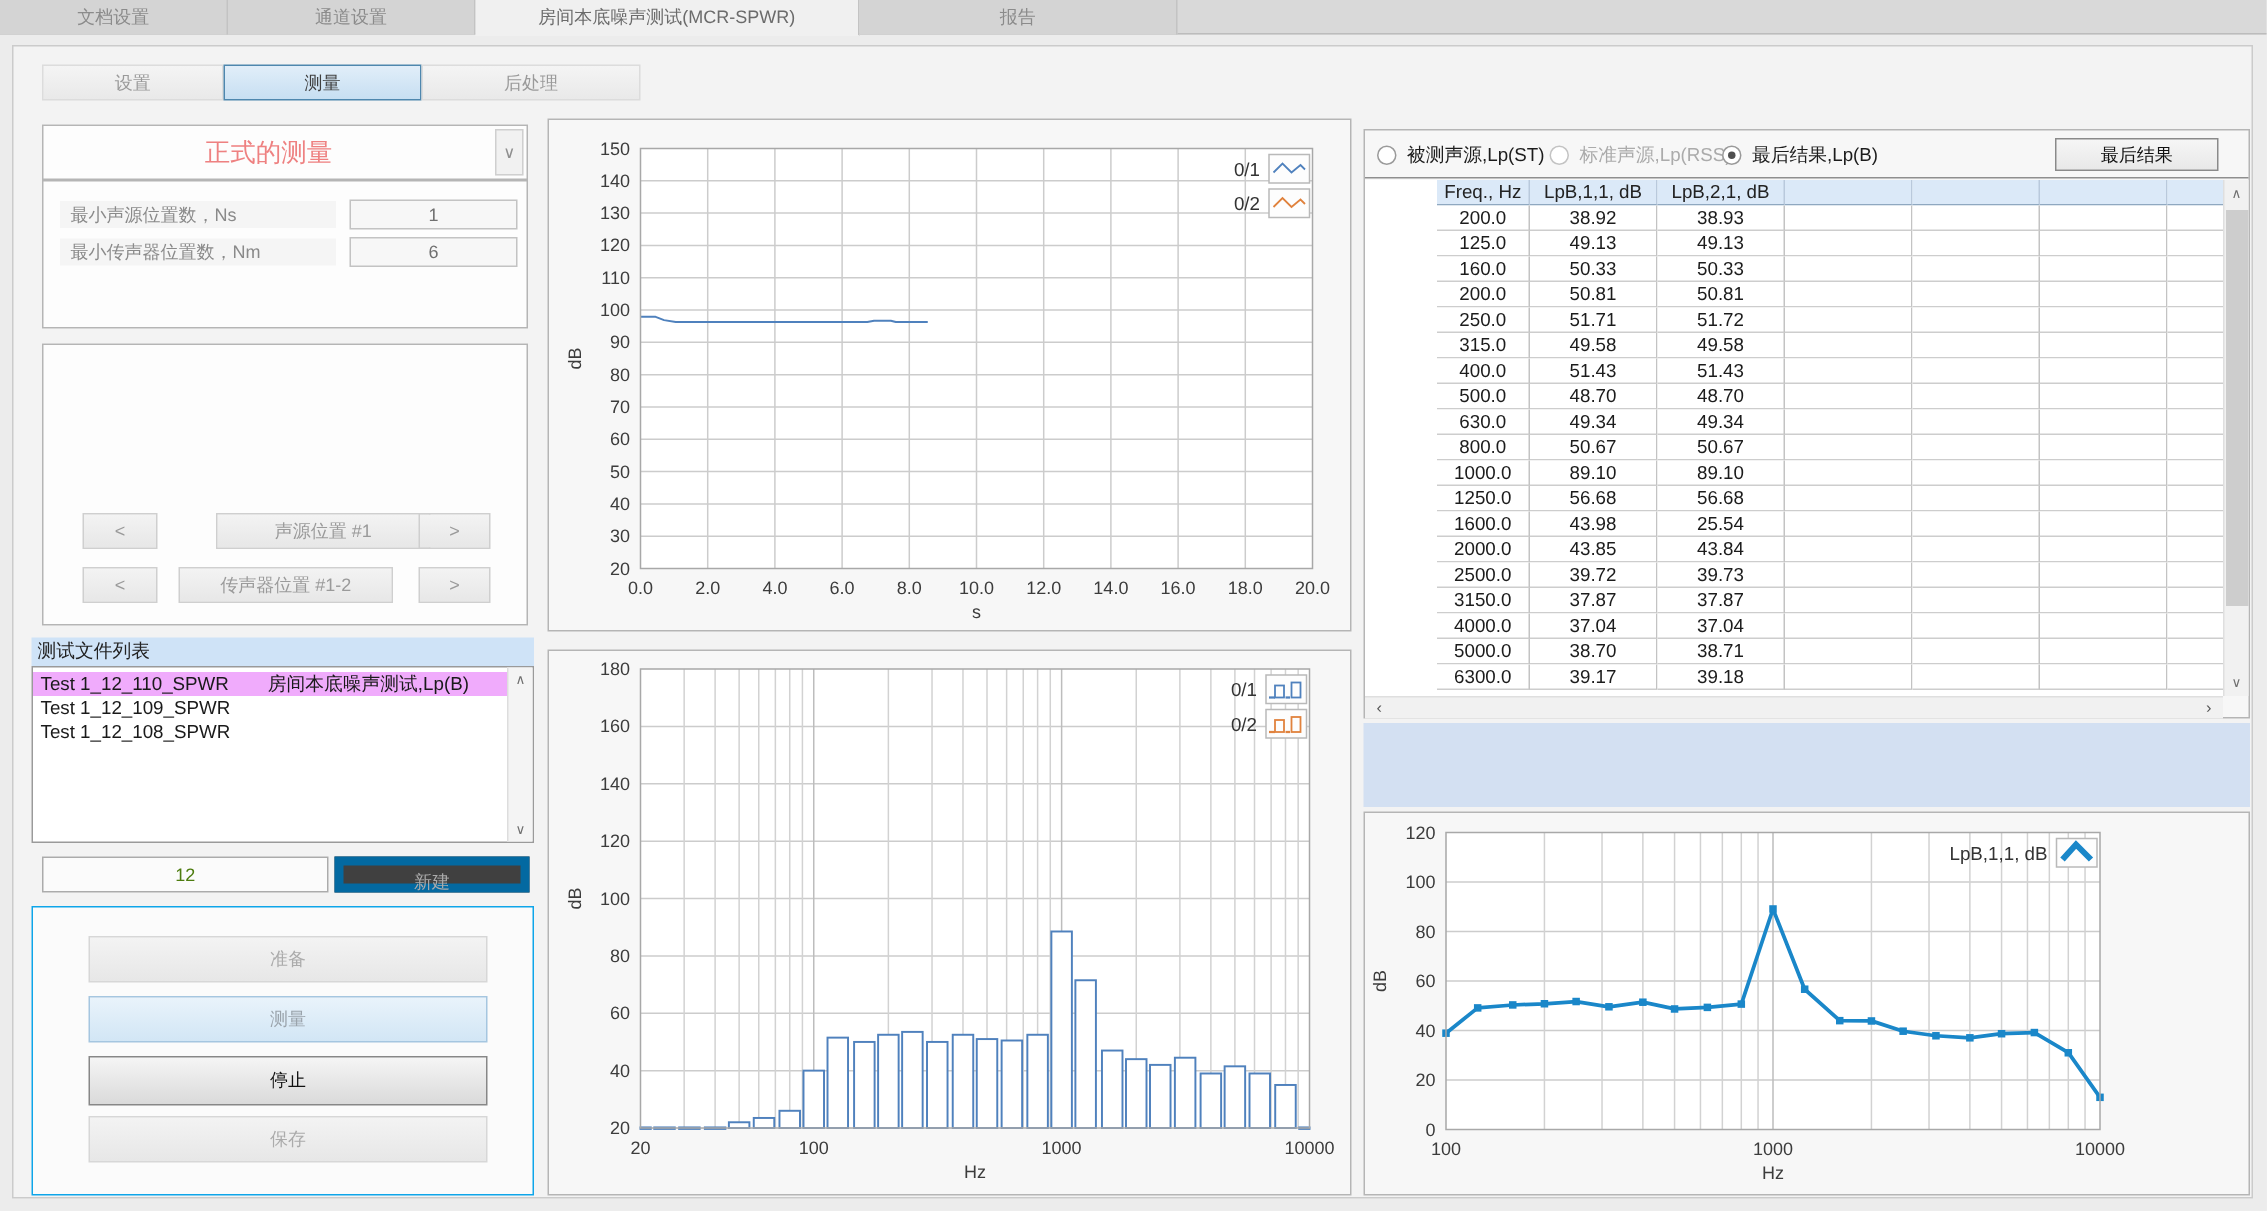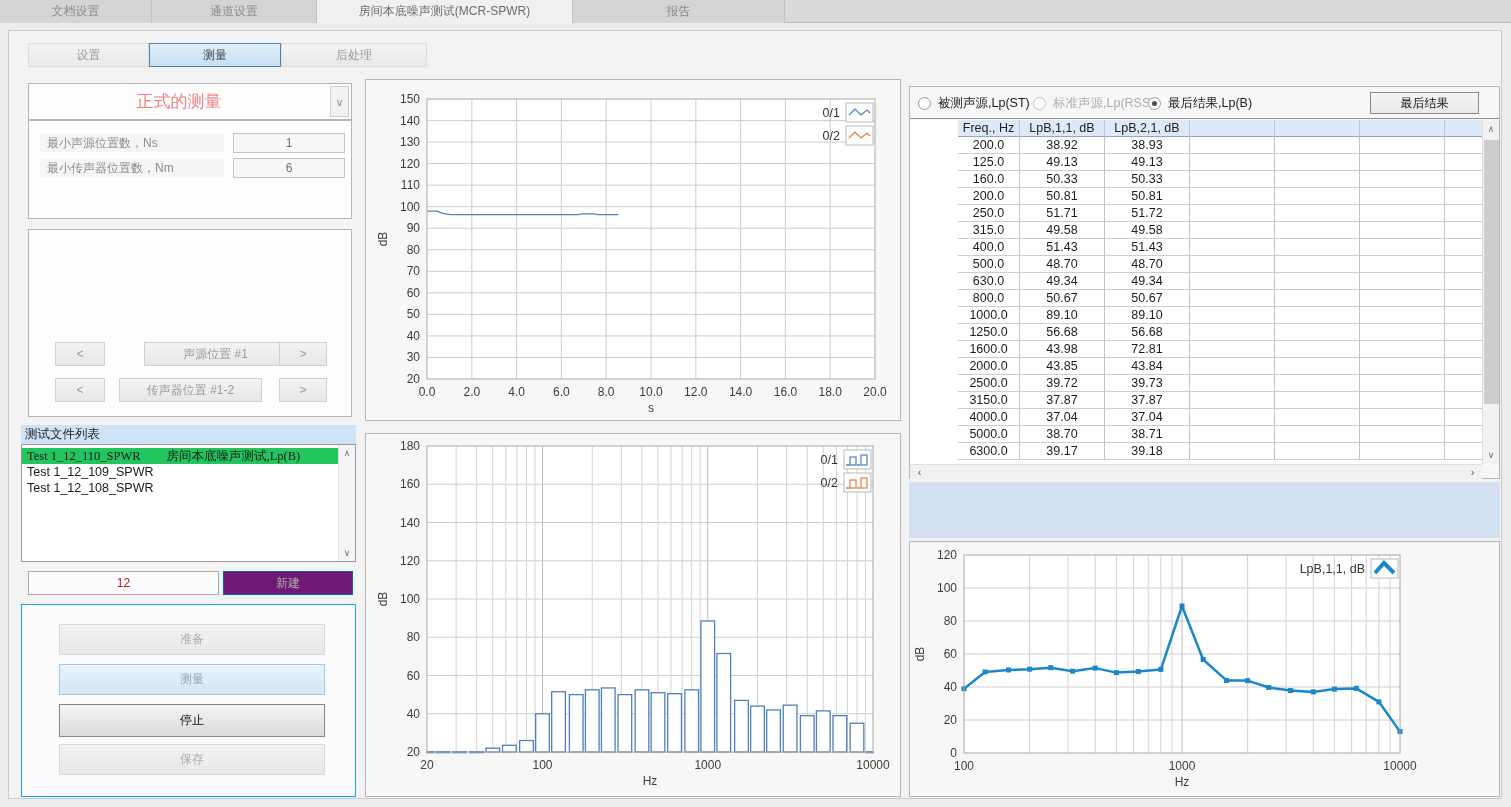--- a/index.html
+++ b/index.html
@@ -36,27 +36,27 @@
   .radio { width:13px; height:13px; border:1px solid #9a9a9a; border-radius:50%; background:#fff; flex:none; position:relative; }
   .radio.checked::after { content:""; position:absolute; left:3px; top:3px; width:5px; height:5px; border-radius:50%; background:#4f4f4f; }
   .radio.disabled { border-color:#c3c3c3; }
   .navbtn { position:absolute; height:24px; line-height:22px; text-align:center; background:linear-gradient(#f3f3f3,#e7e7e7); border:1px solid #cfcfcf; color:#9a9a9a; }
   #src-prev{left:26px;top:112px;width:50px;} #src-label{left:90px;top:112px;width:143px;margin-left:25px;} #src-next{left:250px;top:112px;width:48px;}
   #mic-prev{left:26px;top:148px;width:50px;} #mic-label{left:90px;top:148px;width:143px;} #mic-next{left:250px;top:148px;width:48px;}
 
   #filelist-title { position:absolute; left:12px; top:394px; width:335px; height:19px; line-height:19px; background:#cfe3f7; color:#222; padding-left:4px; font-size:12.5px; }
   #filelist-box { position:absolute; left:12px; top:413px; width:335px; height:118px; background:#fff; border:1px solid #9a9a9a; }
   .fitem { position:relative; height:16px; line-height:16px; padding-left:5px; color:#1a1a1a; font-size:12.5px; white-space:pre; width:316px; }
-  .fitem.sel { background:#22c55e;font-family:Liberation Serif, serif; }
+  .fitem.sel { background:#f0abfc; }
   .fitem .ftag { margin-left:26px; }
   #filelist-scroll { position:absolute; right:0; top:0; width:17px; height:116px; background:#f4f4f4; border-left:1px solid #dddddd; }
   .sarrow { position:absolute; left:0; width:16px; height:14px; text-align:center; line-height:14px; color:#6f6f6f; font-size:9px; }
 
-  #btn-count { position:absolute; left:19px; top:540px; width:191px; height:24px; line-height:22px; text-align:center; background:#fbfbfb; border:1px solid #ababab; color:#b91c1c; }
-  #btn-new { position:absolute; left:214px; top:540px; width:130px; height:24px; line-height:22px; text-align:center; background:#701a75; border:1px solid #0369a1; color:#ababab; }
+  #btn-count { position:absolute; left:19px; top:540px; width:191px; height:24px; line-height:22px; text-align:center; background:#fbfbfb; border:1px solid #ababab; color:#4d7c0f; }
+  #btn-new { position:absolute; left:214px; top:540px; width:130px; height:24px; line-height:22px; text-align:center; background:#404040; border:6px solid #0369a1; color:#ababab; }
 
   #panel-commands { position:absolute; left:12px; top:573px; width:335px; height:193px; background:#fbfbfb; border:1px solid #0ea5e9; }
   .cmd { position:absolute; left:37px; width:266px; height:31px; line-height:29px; text-align:center; }
   #cmd0{top:19px;} #cmd1{top:59px;} #cmd2{top:99px;height:33px;line-height:31px;} #cmd3{top:139px;}
   .cmd.disabled { background:linear-gradient(#f3f3f3,#e7e7e7); border:1px solid #d7d7d7; color:#ababab; }
   .cmd.armed { background:linear-gradient(#e9f3fb,#d2e6f5); border:1px solid #a5c6e0; color:#9aa3ab; }
   .cmd.enabled { background:linear-gradient(#f5f5f5,#dadada); border:1px solid #878787; color:#111; }
 
   
   .chartpanel { position:absolute; background:#f7f7f7; border:1px solid #b5b5b5; }
@@ -498,21 +498,21 @@
           <div class="tcell" style="width: 85px;">56.68</div>
           <div class="tcell" style="width: 85px;">56.68</div>
           <div class="tcell" style="width: 85px;"></div>
           <div class="tcell" style="width: 85px;"></div>
           <div class="tcell" style="width: 85px;"></div>
           <div class="tcell" style="width: 85px;"></div>
         </div>
         <div class="trow">
           <div class="tcell" style="width: 62px;">1600.0</div>
           <div class="tcell" style="width: 85px;">43.98</div>
-          <div class="tcell" style="width: 85px;">72.81</div>
+          <div class="tcell" style="width: 85px;">25.54</div>
           <div class="tcell" style="width: 85px;"></div>
           <div class="tcell" style="width: 85px;"></div>
           <div class="tcell" style="width: 85px;"></div>
           <div class="tcell" style="width: 85px;"></div>
         </div>
         <div class="trow">
           <div class="tcell" style="width: 62px;">2000.0</div>
           <div class="tcell" style="width: 85px;">43.85</div>
           <div class="tcell" style="width: 85px;">43.84</div>
           <div class="tcell" style="width: 85px;"></div>

